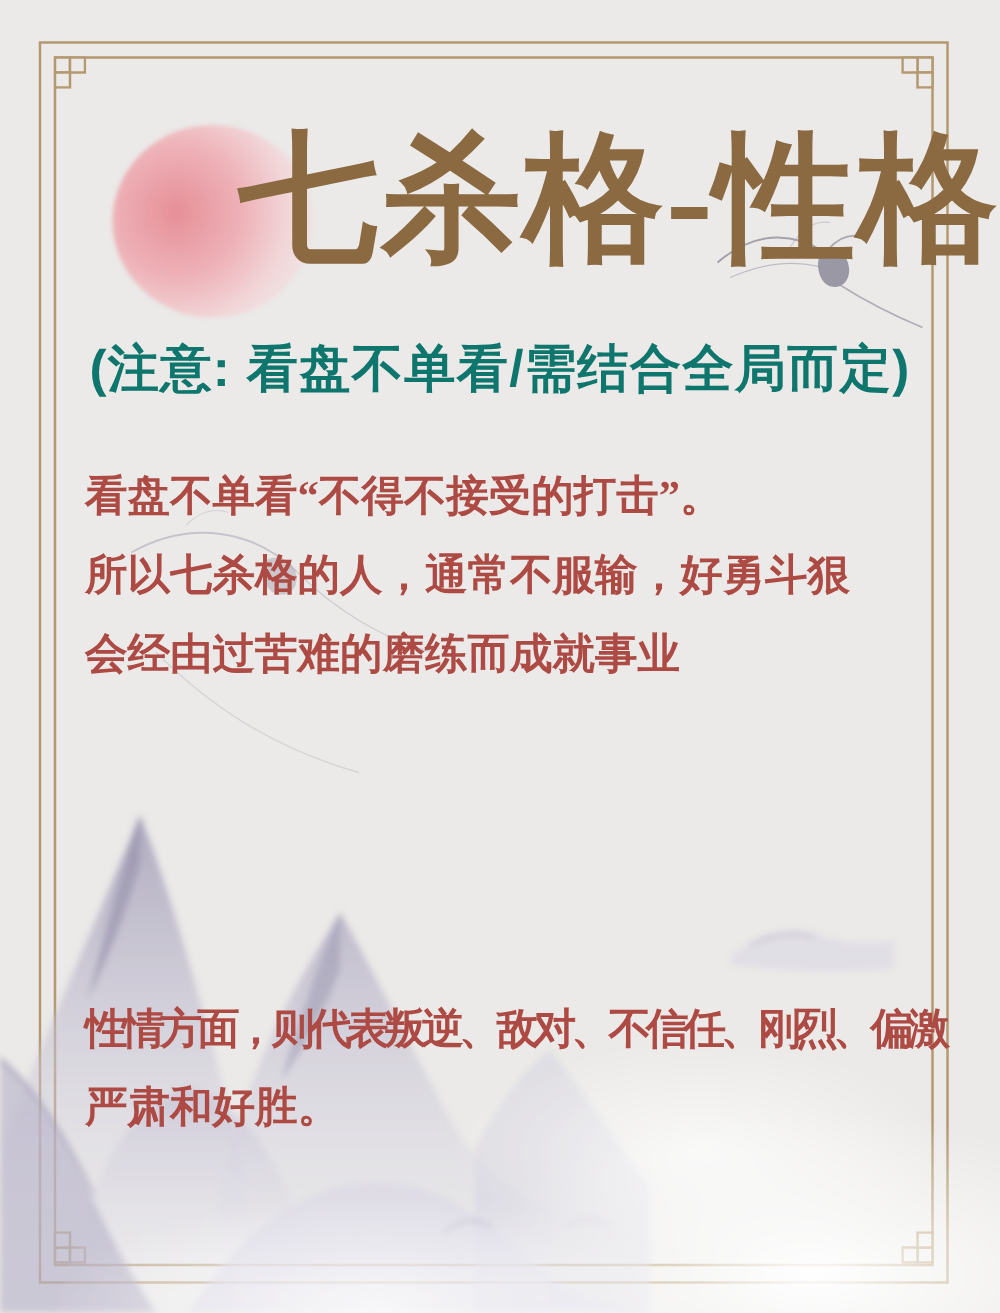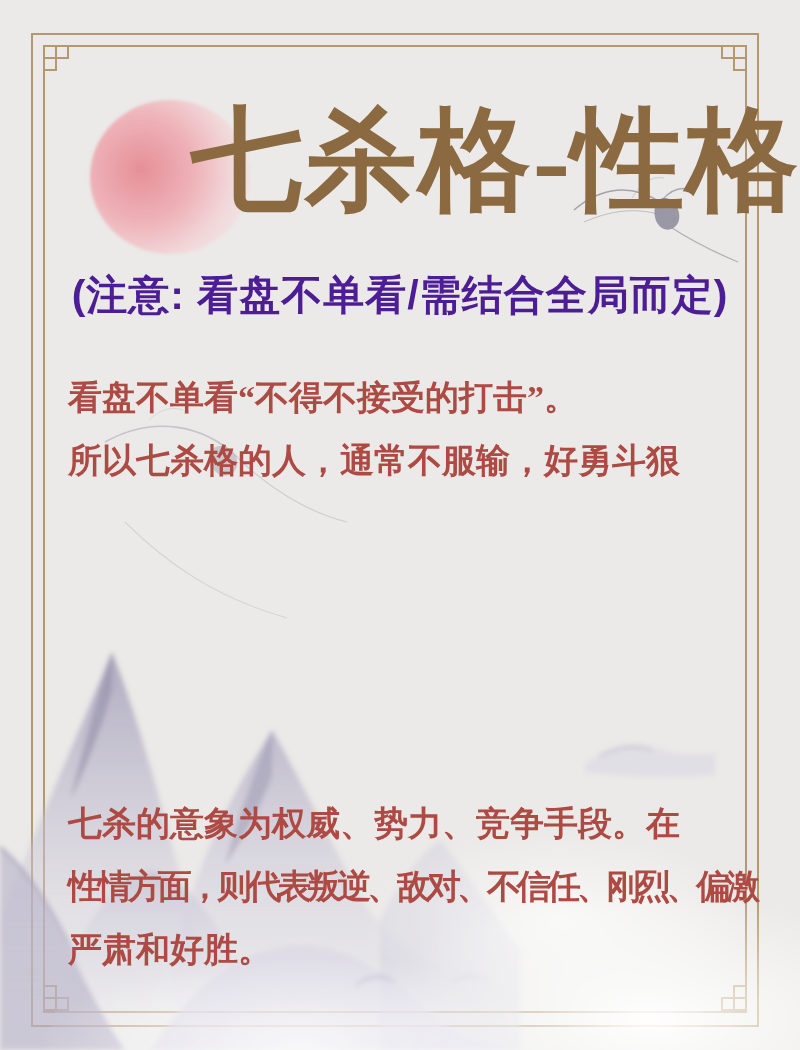--- a/index.html
+++ b/index.html
@@ -31,21 +31,21 @@
       rgba(246,203,208,.6) 66%, rgba(249,221,223,.25) 86%,
       rgba(249,221,223,0) 100%);
   }
   .page-title{
     position:absolute;left:0;right:0;top:90px;z-index:4;
     text-align:right;color:#8b6a42;font-weight:700;
     font-size:112px;line-height:1.25;letter-spacing:2px;white-space:nowrap;
   }
   .page-subtitle{
     position:absolute;left:0;right:0;top:268px;z-index:4;
-    text-align:center;color:#4c1d95;font-weight:700;
+    text-align:center;color:#0f766e;font-weight:700;
     font-family:"Liberation Sans","DejaVu Sans",sans-serif;
     font-size:41px;letter-spacing:1px;white-space:nowrap;
   }
   
   .para{position:absolute;left:68px;z-index:4;color:#ae4a44;
     font-weight:700;font-size:34px;line-height:63px;white-space:nowrap;}
   .para-1{top:366px;}
   .para-2{top:792px;}
   .para .line{height:63px;}
   .para .line.tight{letter-spacing:-0.12em;}
@@ -107,24 +107,24 @@
   <path d="M128 46 C140 40 150 48 152 58 C154 68 146 76 136 73 C126 70 122 54 128 46 Z" fill="#8d8a99" opacity=".7"></path>
   <path d="M64 18 C74 8 86 4 98 8" stroke="#a7a4b2" stroke-width="1" fill="none" opacity=".6"></path>
 </svg>
 
 <div class="page-title">七杀格-性格</div>
 <div class="page-subtitle">(注意: 看盘不单看/需结合全局而定)</div>
 
 <div class="para para-1">
   <div class="line">看盘不单看“不得不接受的打击”。</div>
   <div class="line">所以七杀格的人，通常不服输，好勇斗狠</div>
+  <div class="line">会经由过苦难的磨练而成就事业</div>
 </div>
 
 <div class="para para-2">
-  <div class="line">七杀的意象为权威、势力、竞争手段。在</div>
   <div class="line tight">性情方面，则代表叛逆、敌对、不信任、刚烈、偏激</div>
   <div class="line">严肃和好胜。</div>
 </div>
 
 <svg class="mountains" width="800" height="460" viewBox="0 0 800 460">
   <defs>
     <linearGradient id="gA" x1="0" y1="0" x2="0" y2="1">
       <stop offset="0" stop-color="#a49fb8" stop-opacity=".85"></stop>
       <stop offset=".45" stop-color="#c6c2d4" stop-opacity=".55"></stop>
       <stop offset="1" stop-color="#f0eff4" stop-opacity=".12"></stop>

